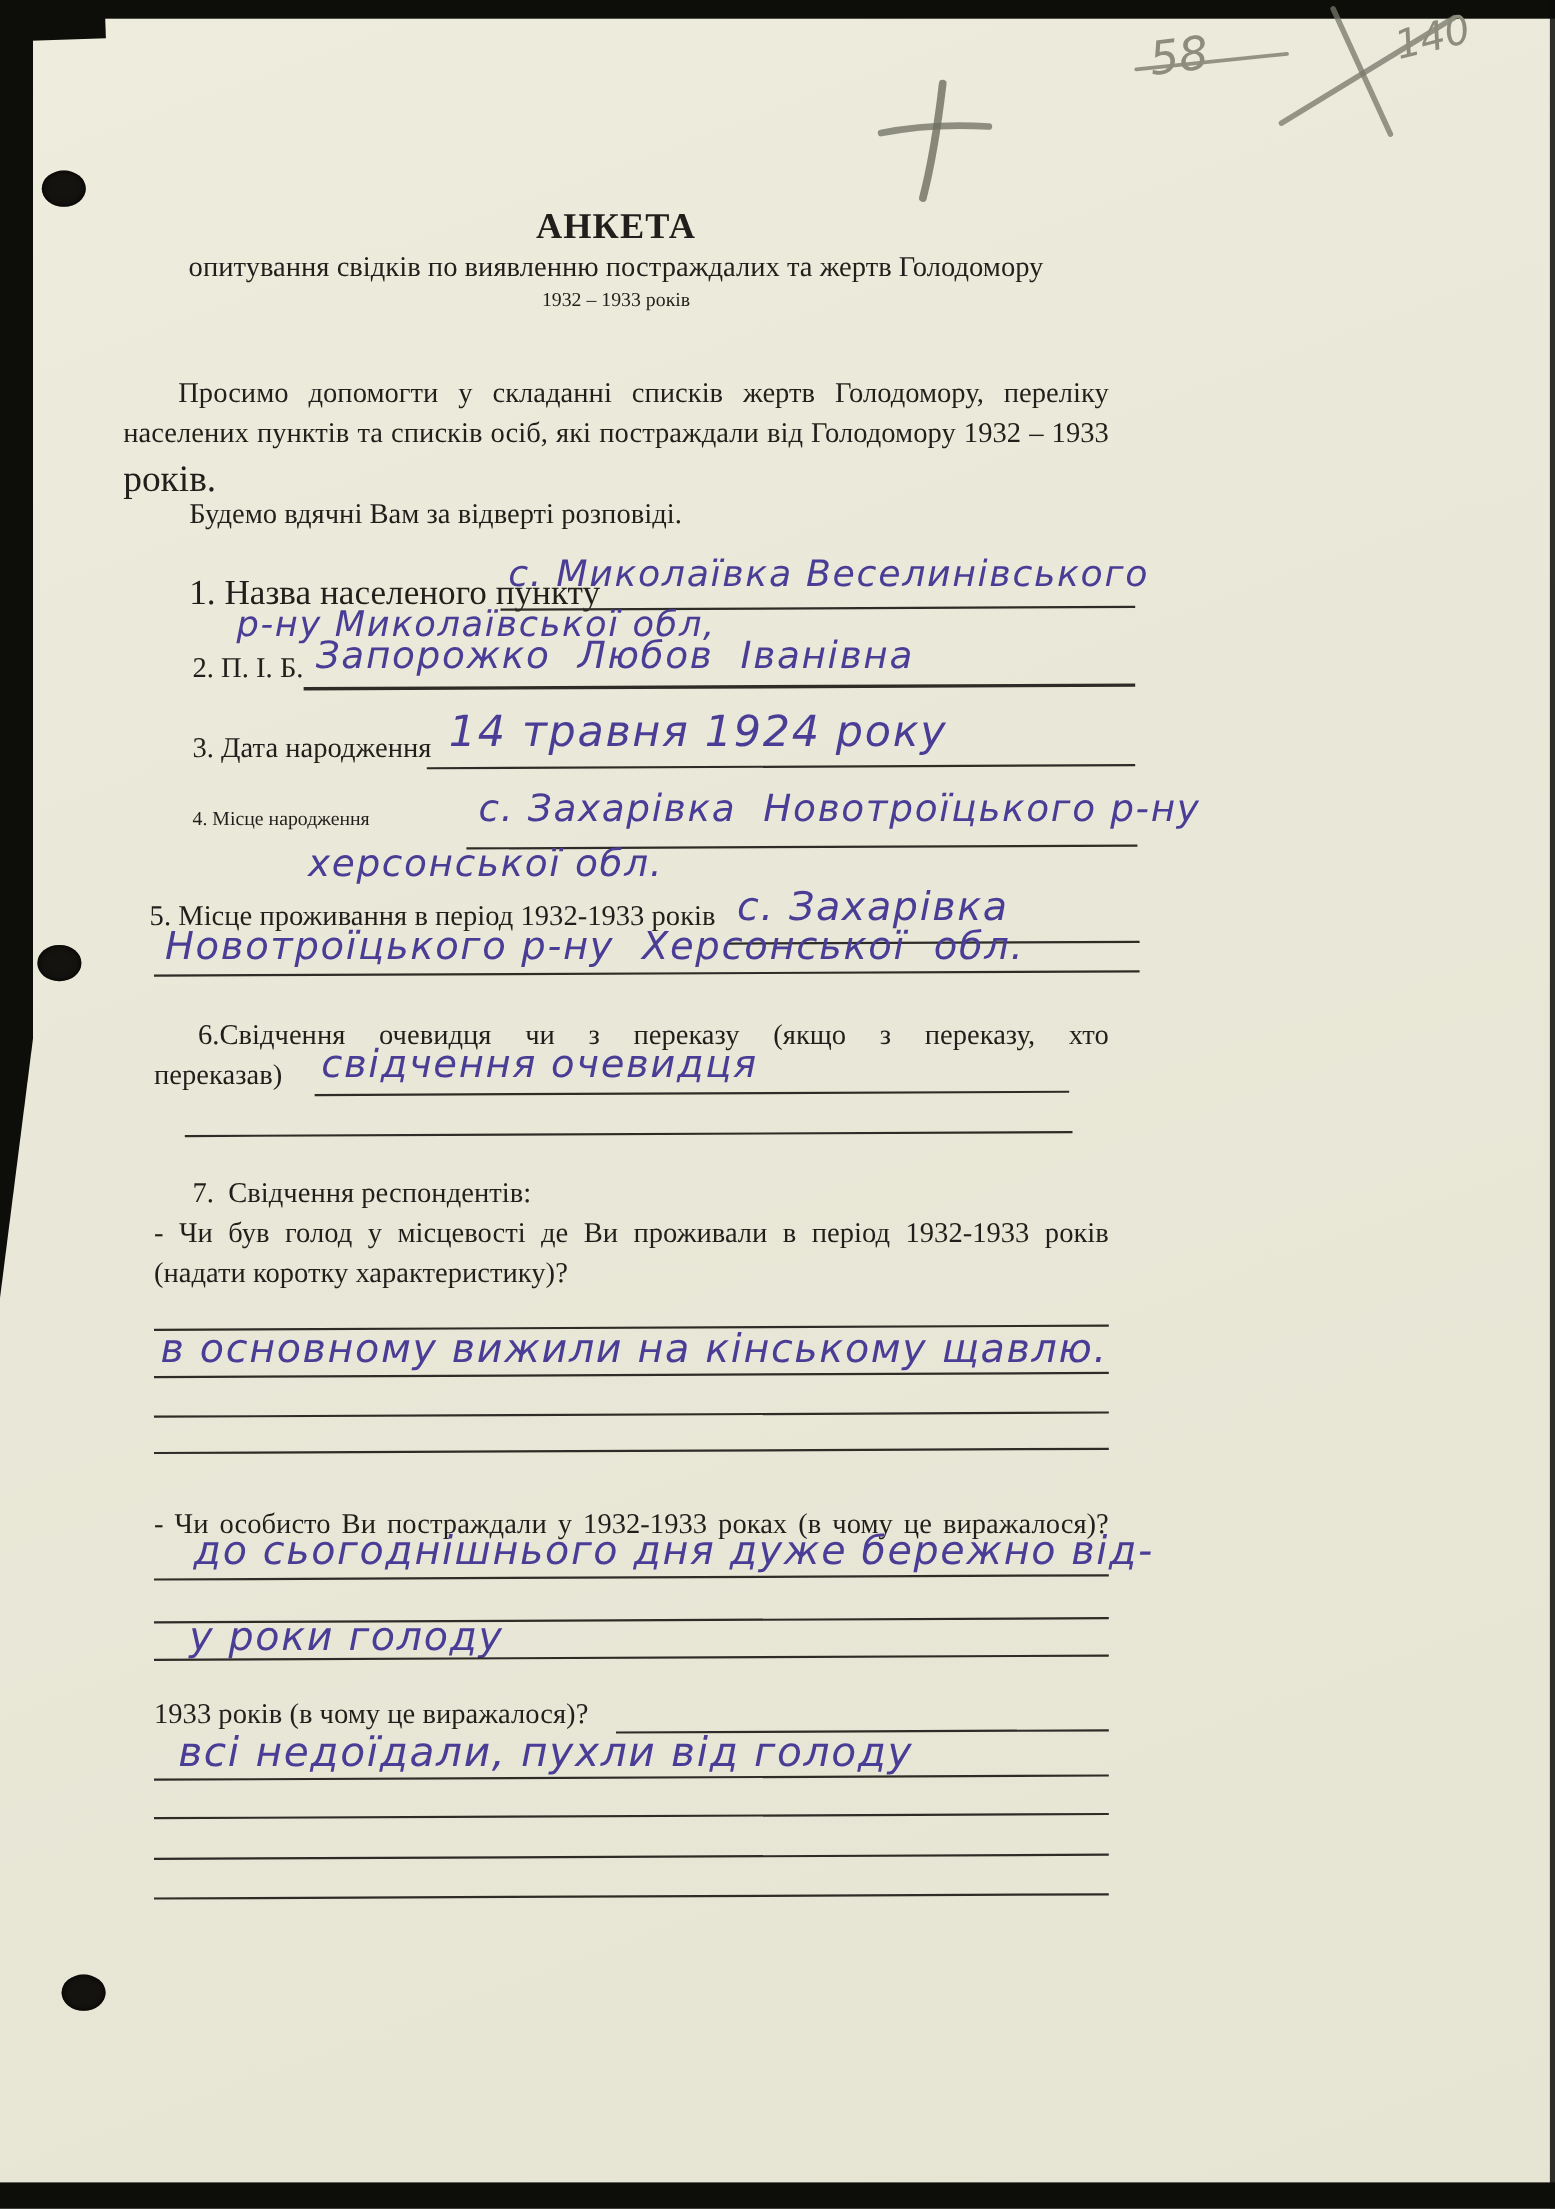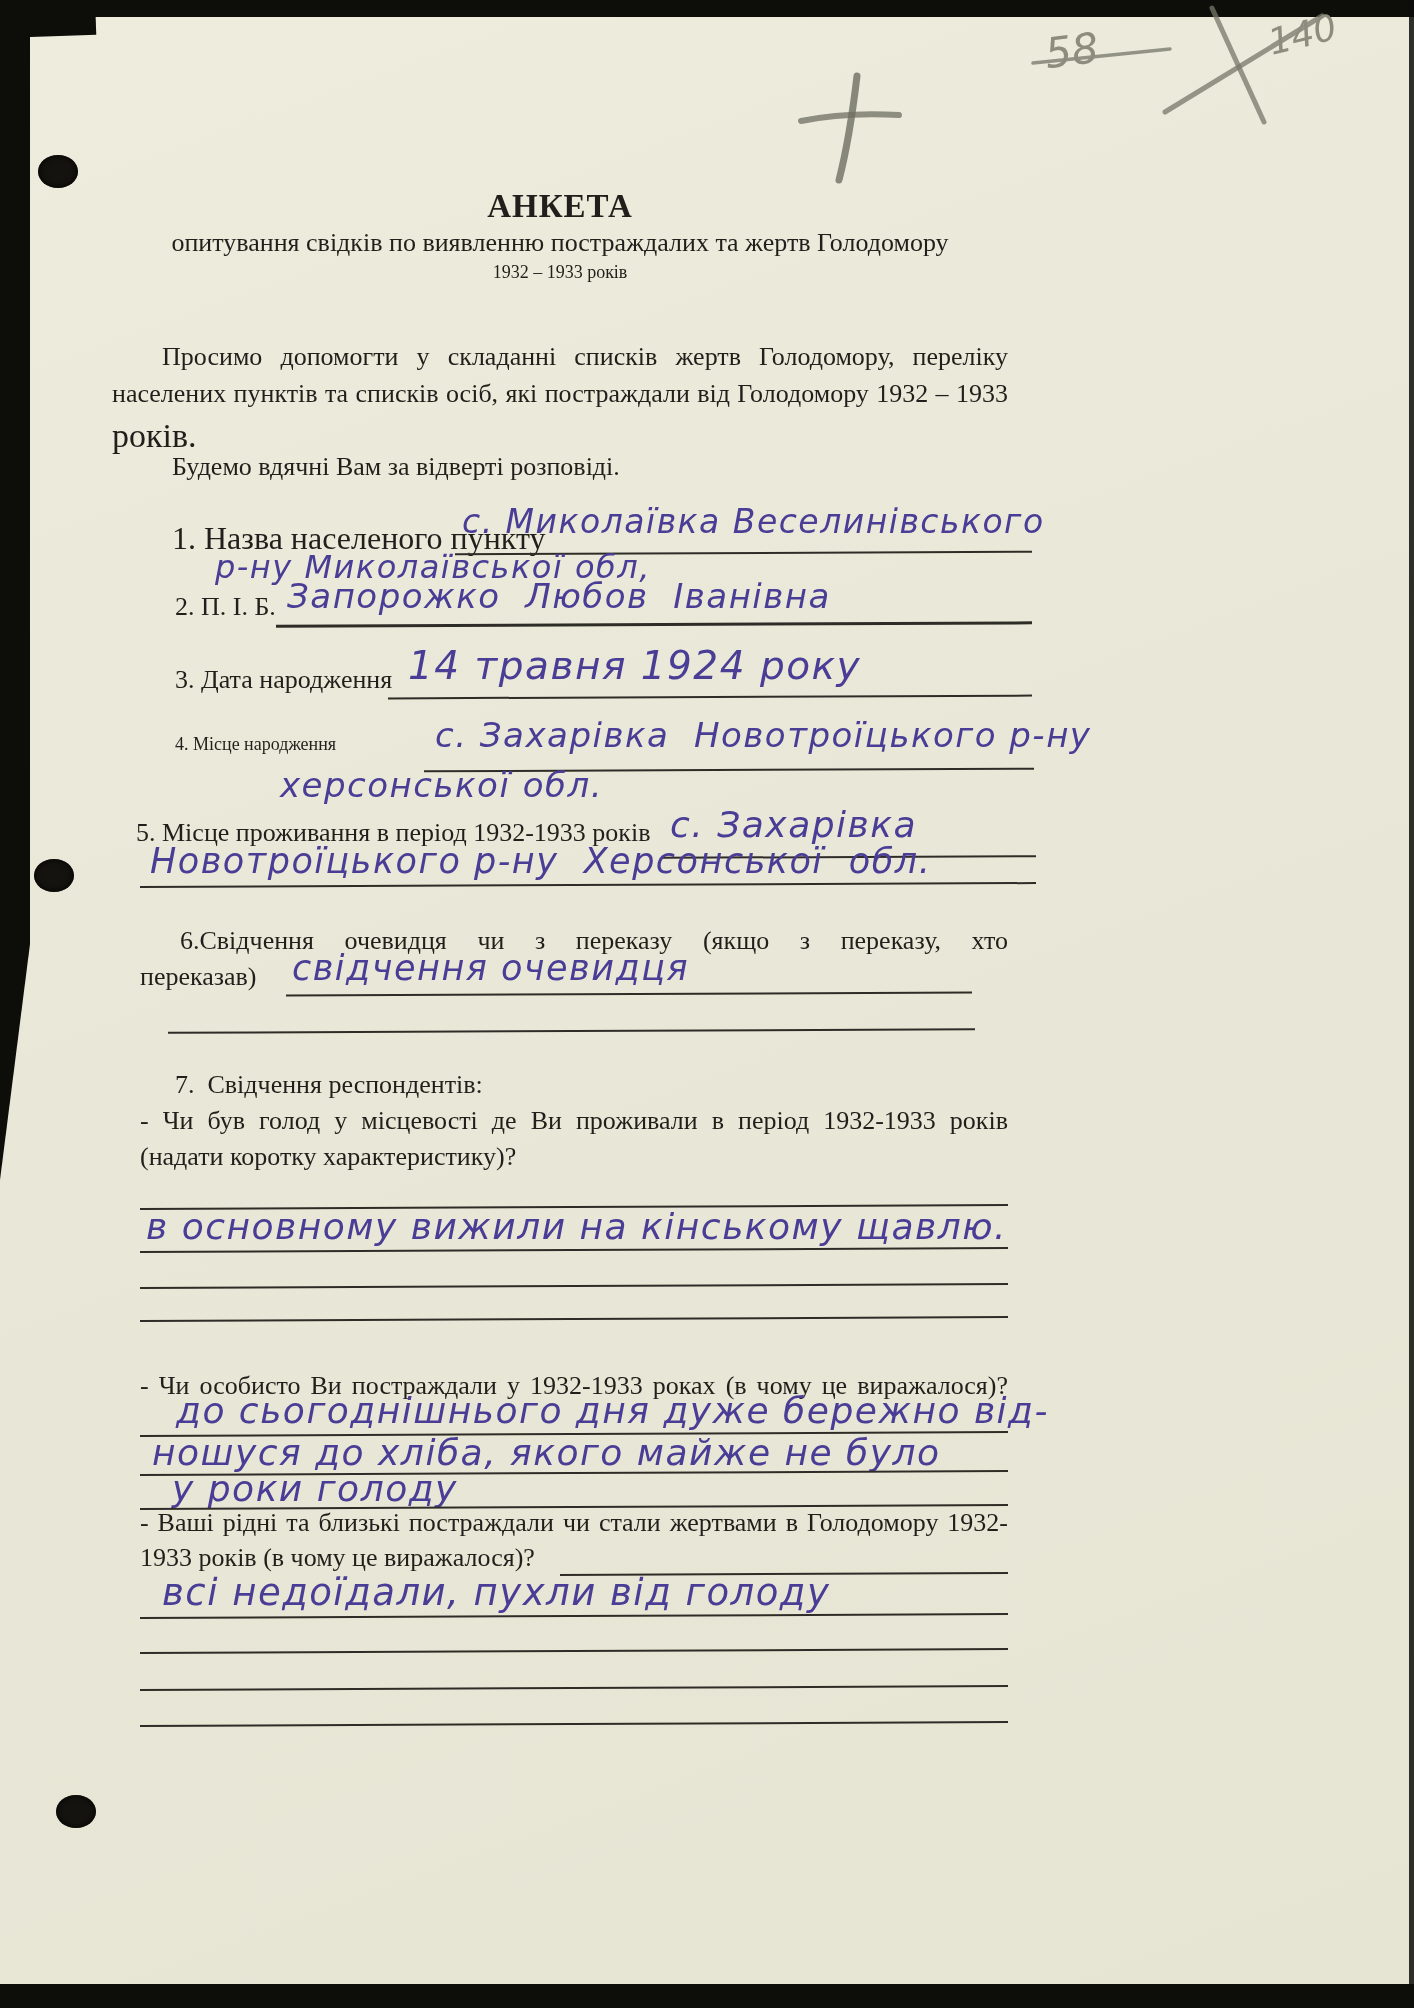--- a/index.html
+++ b/index.html
@@ -87,26 +87,24 @@
   <div class="printed" style="left:140px;top:1142px;font-size:26px;">(надати коротку характеристику)?</div>
   <div class="rule" style="left:140px;top:1206px;width:868px;"></div>
   <div class="hw" style="left:146px;top:1208px;font-size:36px;">в основному вижили на кінському щавлю.</div>
   <div class="rule" style="left:140px;top:1249px;width:868px;"></div>
   <div class="rule" style="left:140px;top:1285px;width:868px;"></div>
   <div class="rule" style="left:140px;top:1318px;width:868px;"></div>
 
   <div class="printed just" style="left:140px;top:1371px;width:868px;font-size:26px;">- Чи особисто Ви постраждали у 1932-1933 роках (в чому це  виражалося)?</div>
   <div class="hw" style="left:176px;top:1392px;font-size:36px;">до сьогоднішнього дня дуже бережно від-</div>
   <div class="rule" style="left:140px;top:1433px;width:868px;"></div>
-  <div class="hw" style="left:152px;top:1434px;font-size:36px;">ношуся до хліба, якого майже не було</div>
   <div class="rule" style="left:140px;top:1472px;width:868px;"></div>
   <div class="hw" style="left:172px;top:1470px;font-size:36px;">у роки голоду</div>
   <div class="rule" style="left:140px;top:1506px;width:868px;"></div>
 
-  <div class="printed just" style="left:140px;top:1508px;width:868px;font-size:26px;">- Ваші рідні та  близькі  постраждали чи стали жертвами в Голодомору 1932-</div>
   <div class="printed" style="left:140px;top:1543px;font-size:26px;">1933 років (в чому це виражалося)?</div>
   <div class="rule" style="left:560px;top:1573px;width:448px;"></div>
   <div class="hw" style="left:162px;top:1574px;font-size:37px;">всі недоїдали, пухли від голоду</div>
   <div class="rule" style="left:140px;top:1615px;width:868px;"></div>
   <div class="rule" style="left:140px;top:1650px;width:868px;"></div>
   <div class="rule" style="left:140px;top:1687px;width:868px;"></div>
   <div class="rule" style="left:140px;top:1723px;width:868px;"></div>
 </div>
 
 </body></html>

